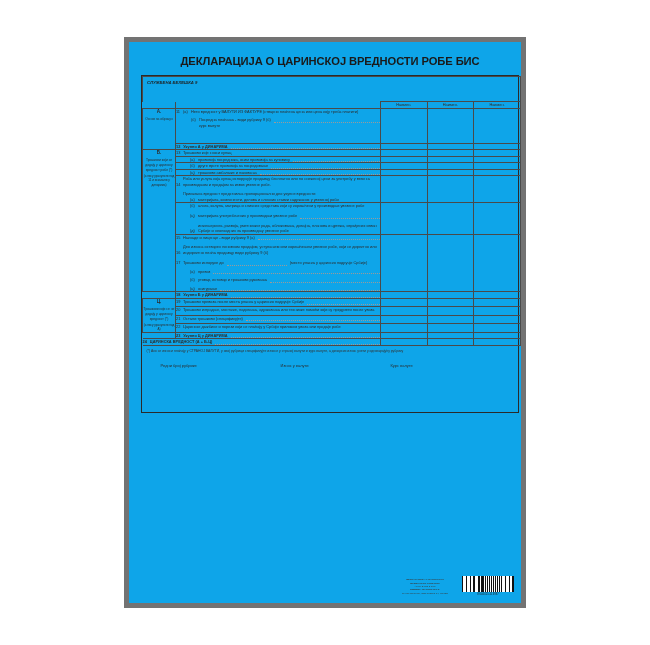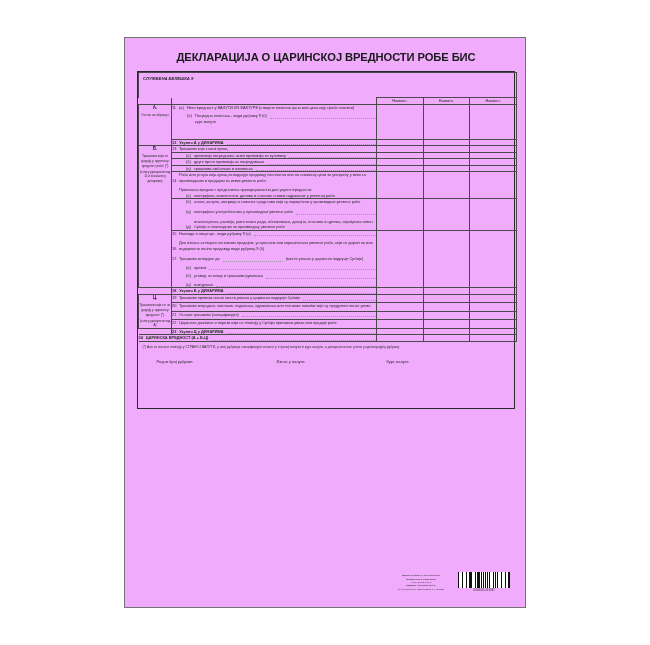--- a/index.html
+++ b/index.html
@@ -15,22 +15,22 @@
     background: #ffffff;
     overflow: hidden;
   }
   
   .sheet {
     position: absolute;
     left: 124px;
     top: 37px;
     width: 402px;
     height: 571px;
-    background: #f0abfc;
-    border: 1px solid #737373;
+    background: #0ea5e9;
+    border: 5px solid #737373;
     box-sizing: border-box;
   }
   .doc-title {
     position: absolute;
     left: 0;
     top: 13px;
     width: 402px;
     text-align: center;
     font-size: 11.2px;
     font-weight: bold;

